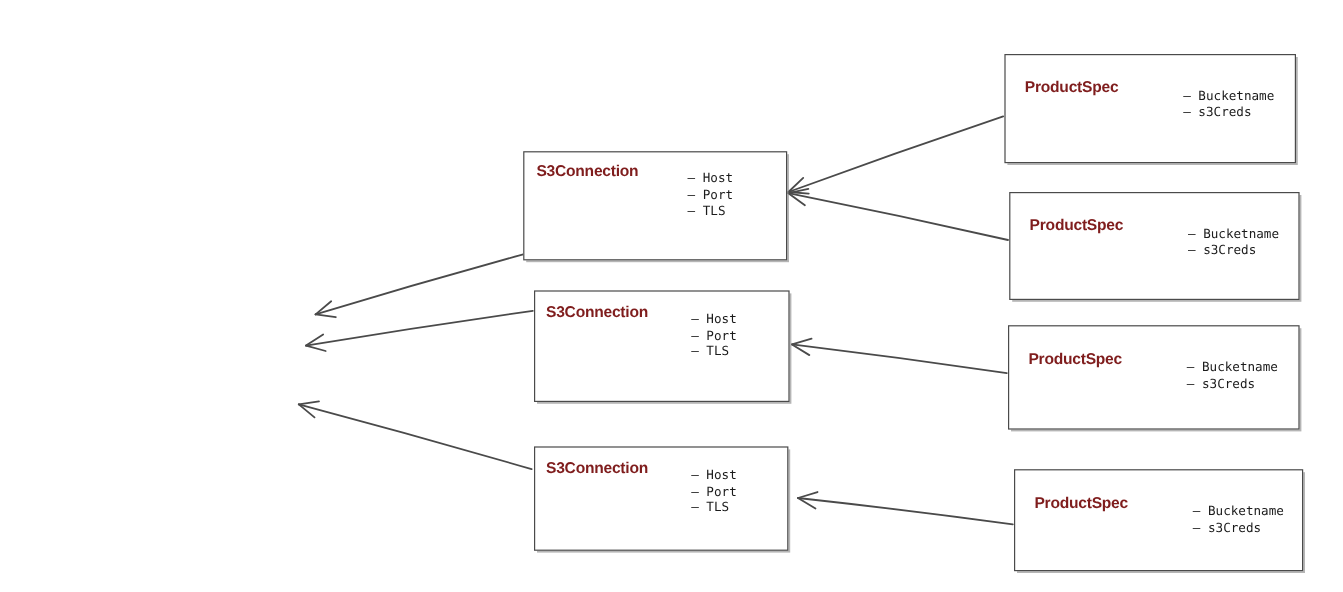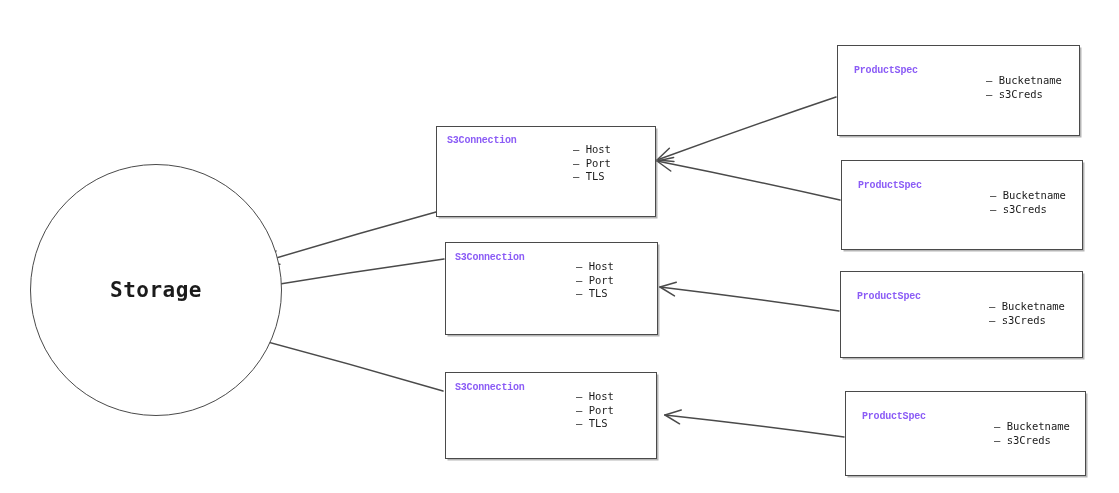--- a/index.html
+++ b/index.html
@@ -28,24 +28,24 @@
   }
   .node-box {
     position: absolute;
     box-sizing: border-box;
     background: #ffffff;
     border: 1.6px solid #4a4a4a;
     box-shadow: 2px 2px 0 -0.5px rgba(120,120,120,0.55);
   }
   .node-title {
     position: absolute;
-    font-family: Liberation Mono, monospace;
-    font-size: 10px;
+    font-family: Liberation Sans, sans-serif;
+    font-size: 13px;
     font-weight: 700;
-    color: #8b5cf6;
+    color: #7f1d1d;
     letter-spacing: -0.2px;
     white-space: nowrap;
   }
   .node-attrs {
     position: absolute;
     font-family: "DejaVu Sans Mono", "Liberation Mono", monospace;
     font-size: 10.5px;
     font-weight: 400;
     color: #1b1b1b;
     line-height: 13.5px;
@@ -108,23 +108,20 @@
         <path d="M 660 287 L 676.3060189268523 282.19232418344023" fill="none" stroke="#4a4a4a" stroke-width="1.5" stroke-linecap="round"></path>
         <path d="M 660 287 L 674.4636641909902 295.9332199217453" fill="none" stroke="#4a4a4a" stroke-width="1.5" stroke-linecap="round"></path>
       </g>
       <g>
         <path d="M 844 437 Q 754.6463845608723 424.8089619819929 665 415" fill="none" stroke="#4a4a4a" stroke-width="1.5" stroke-linecap="round"></path>
         <path d="M 665 415 L 681.2521909184431 410.01338889119353" fill="none" stroke="#4a4a4a" stroke-width="1.5" stroke-linecap="round"></path>
         <path d="M 665 415 L 679.5609789306795 423.773704609816" fill="none" stroke="#4a4a4a" stroke-width="1.5" stroke-linecap="round"></path>
       </g>
     </svg>
 
-  <div class="circle-node" id="storage-node" style="left: 30px; top: 164px; width: 252px; height: 252px;">
-    <span class="circle-label">Storage</span>
-  </div>
 
   <div id="conn-layer">
       <div class="node-box" style="left: 436px; top: 126px; width: 220px; height: 91px;">
         <div class="node-title" style="left: 10px; top: 8px;">S3Connection</div>
         <div class="node-attrs" style="left: 136px; top: 16px;">
           <span class="attr-row">– Host</span>
           <span class="attr-row">– Port</span>
           <span class="attr-row">– TLS</span>
         </div>
       </div>

